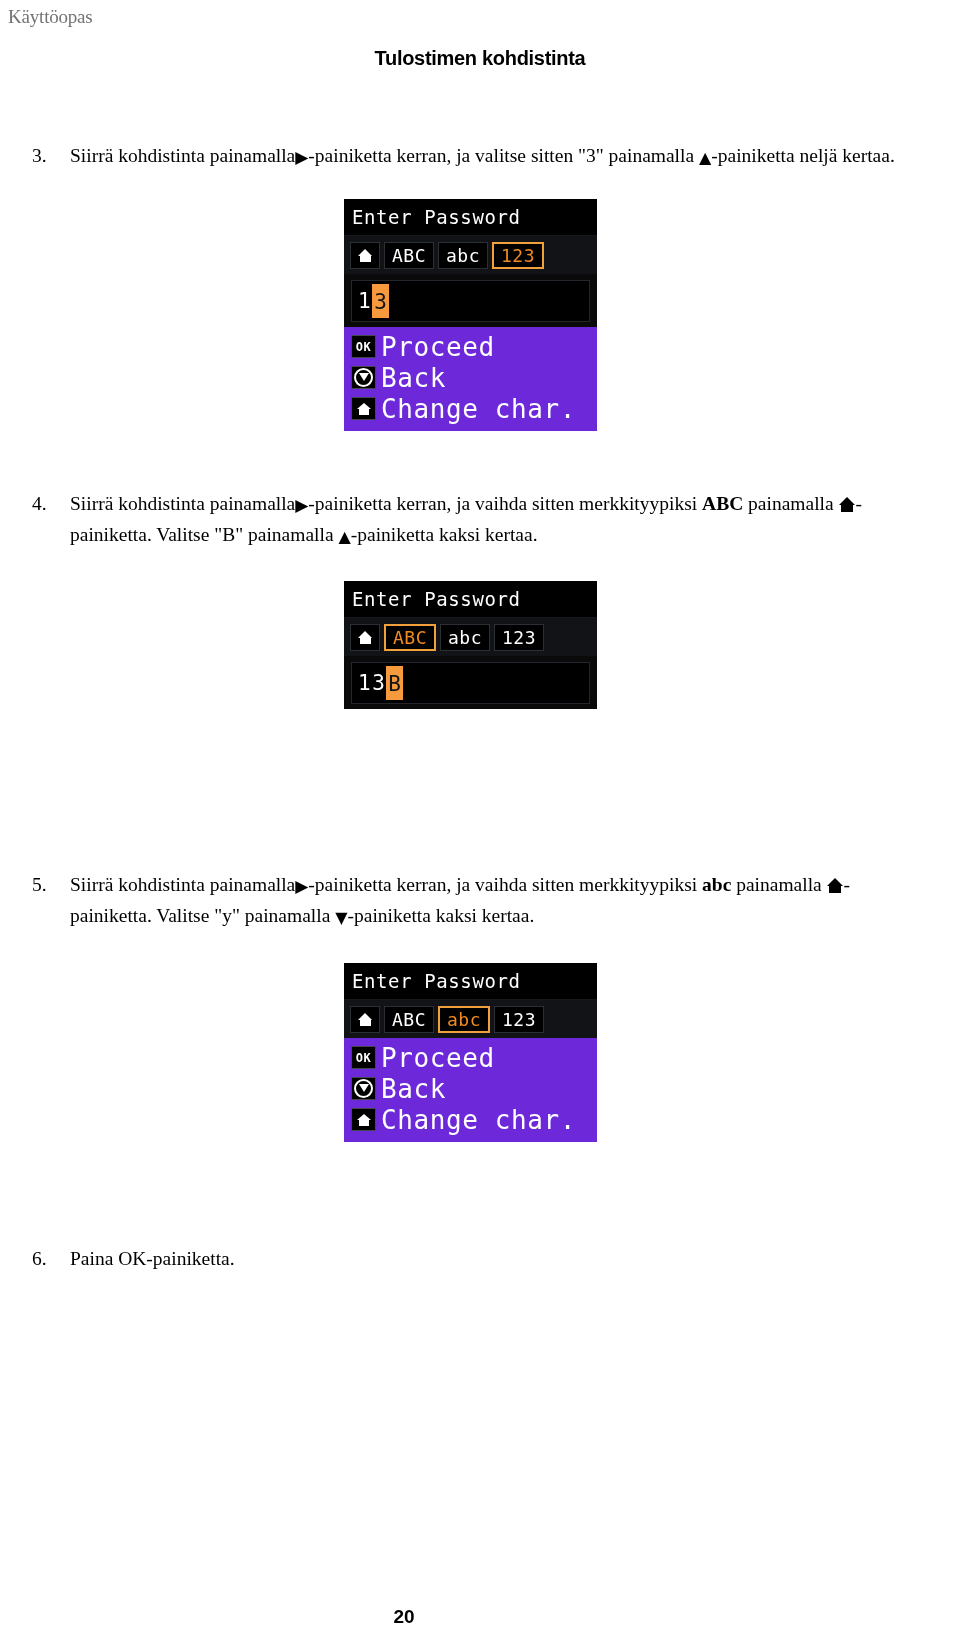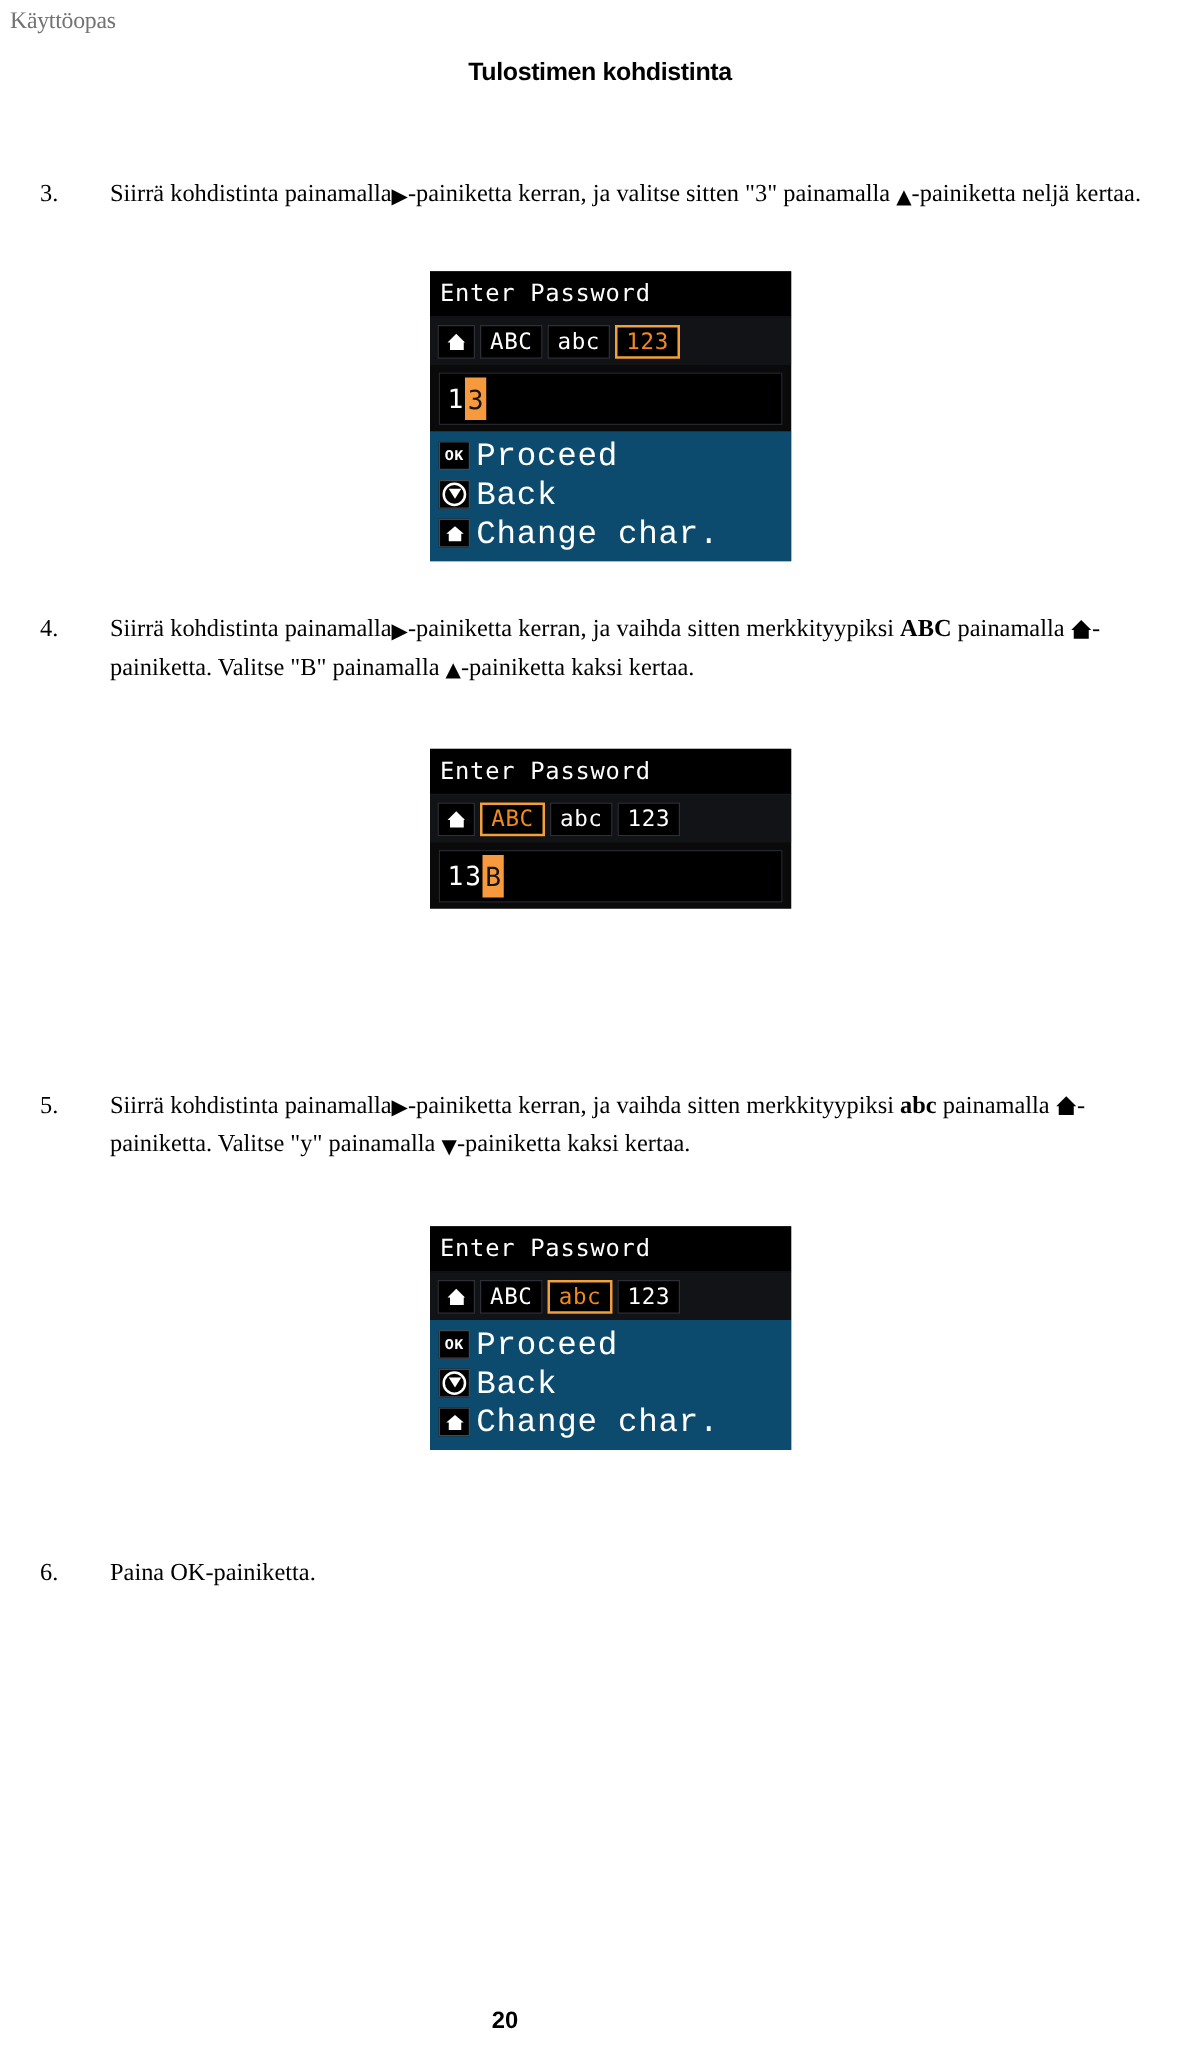--- a/index.html
+++ b/index.html
@@ -47,21 +47,21 @@
     line-height: 31px;
   }
   .step .num {
     position: absolute;
     left: 0;
     top: 0;
     width: 34px;
     text-align: left;
   }
   .step .body {
-    margin-left: 56px;
+    margin-left: 38px;
     display: block;
     text-align: left;
   }
   .step b { font-weight: bold; }
 
   
   .gl {
     display: inline-block;
     vertical-align: -1px;
     line-height: 1;
@@ -90,27 +90,26 @@
     position: absolute;
     left: 2.5px; top: 7px;
     width: 12px; height: 8px;
     background: #000;
   }
 
   
   .lcd {
     position: absolute;
     left: 344px;
-    width: 289px;
+    width: 253px;
     background: #0a0a0a;
     font-family: "DejaVu Sans Mono", monospace;
     color: #ffffff;
     box-sizing: border-box;
     overflow: hidden;
-    margin-top: 18px;
   }
   .lcd-title {
     height: 36px;
     line-height: 36px;
     padding-left: 8px;
     font-size: 19px;
     letter-spacing: 0.6px;
     background: #000000;
     border-bottom: 1px solid #16181c;
     white-space: nowrap;
@@ -185,22 +184,21 @@
     padding: 2px 2px;
     height: 34px;
     line-height: 32px;
     min-width: 14px;
     text-align: center;
     font-size: 21px;
     box-sizing: border-box;
   }
   .lcd-actions {
     padding: 4px 0 7px 7px;
-    background: #0c4a6e;
-    font-family: Liberation Mono, monospace;
+    background: #6d28d9;
   }
   .act-row {
     display: flex;
     align-items: center;
     height: 31px;
     gap: 5px;
   }
   .act-label {
     font-size: 26px;
     letter-spacing: 0.6px;

